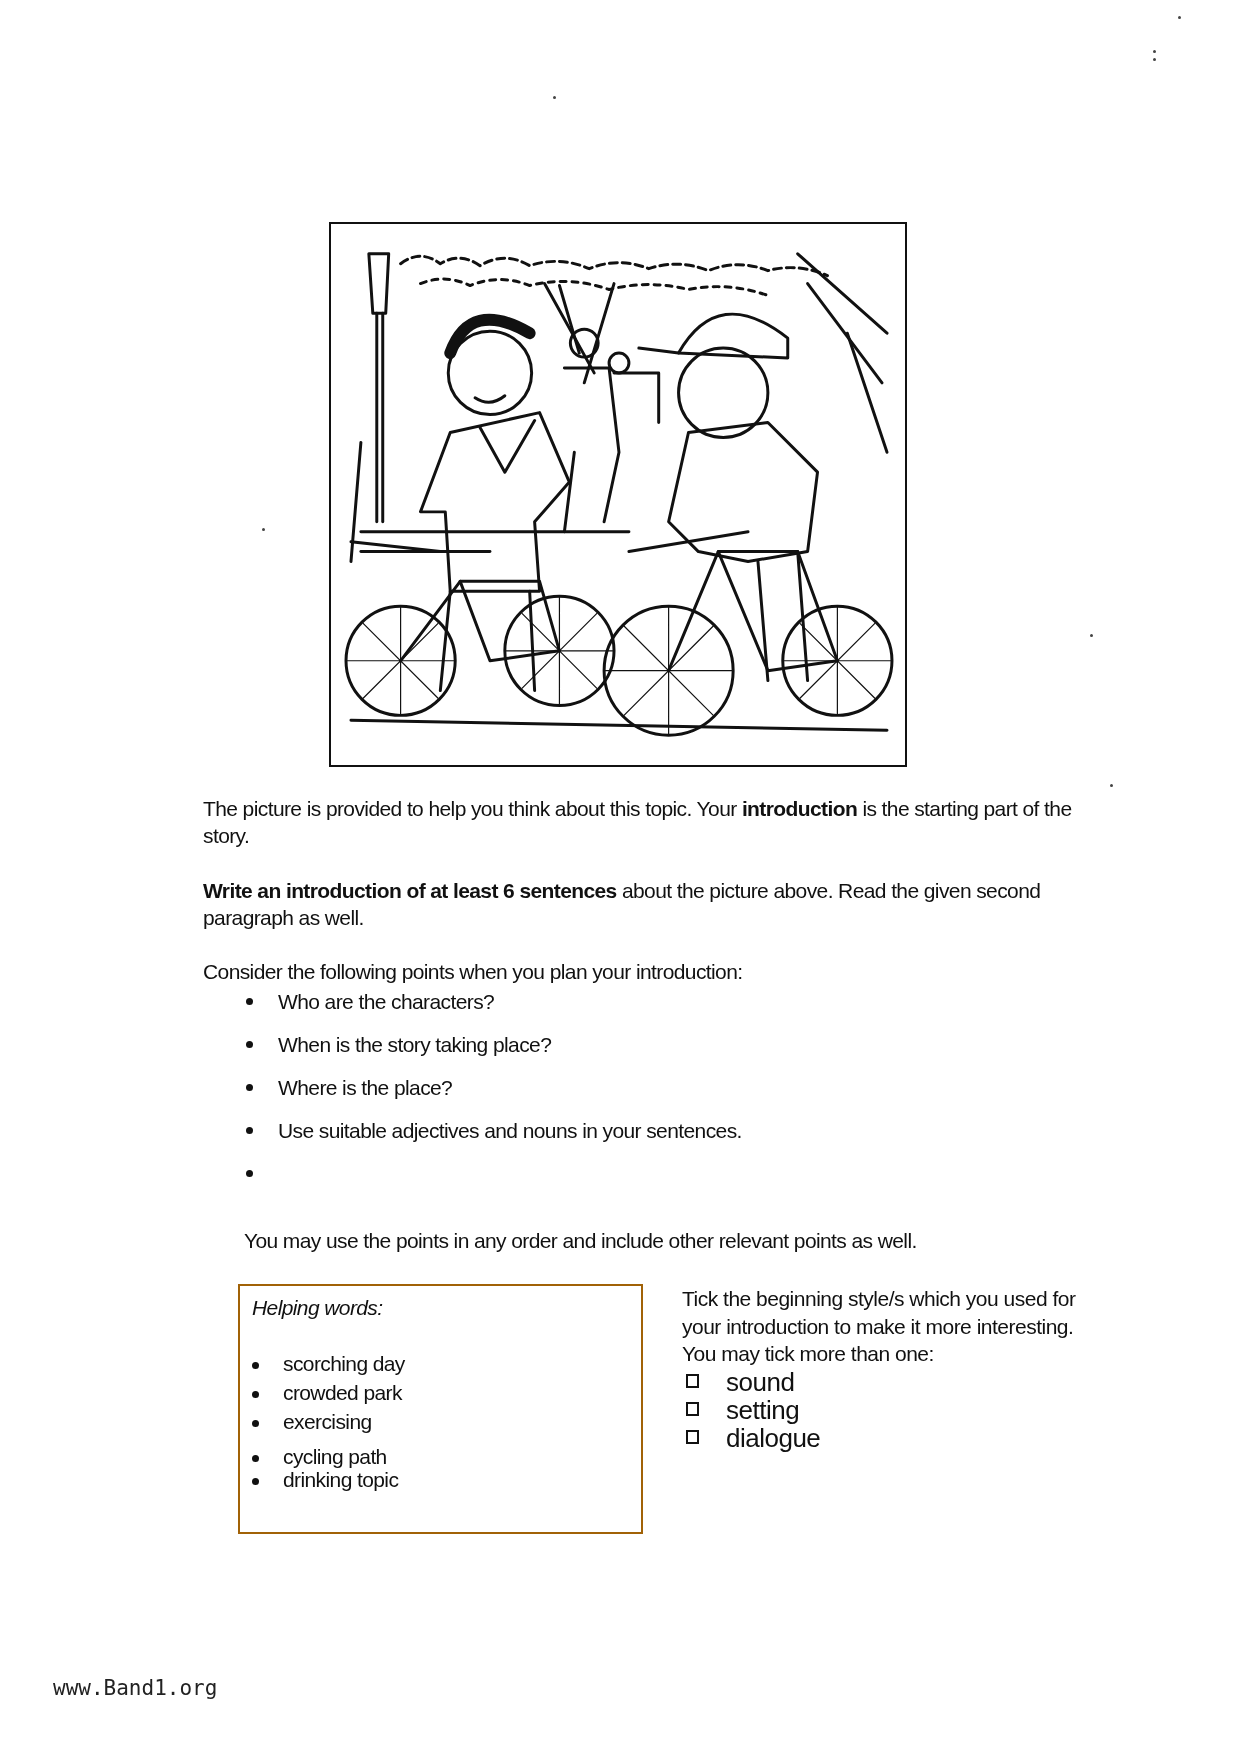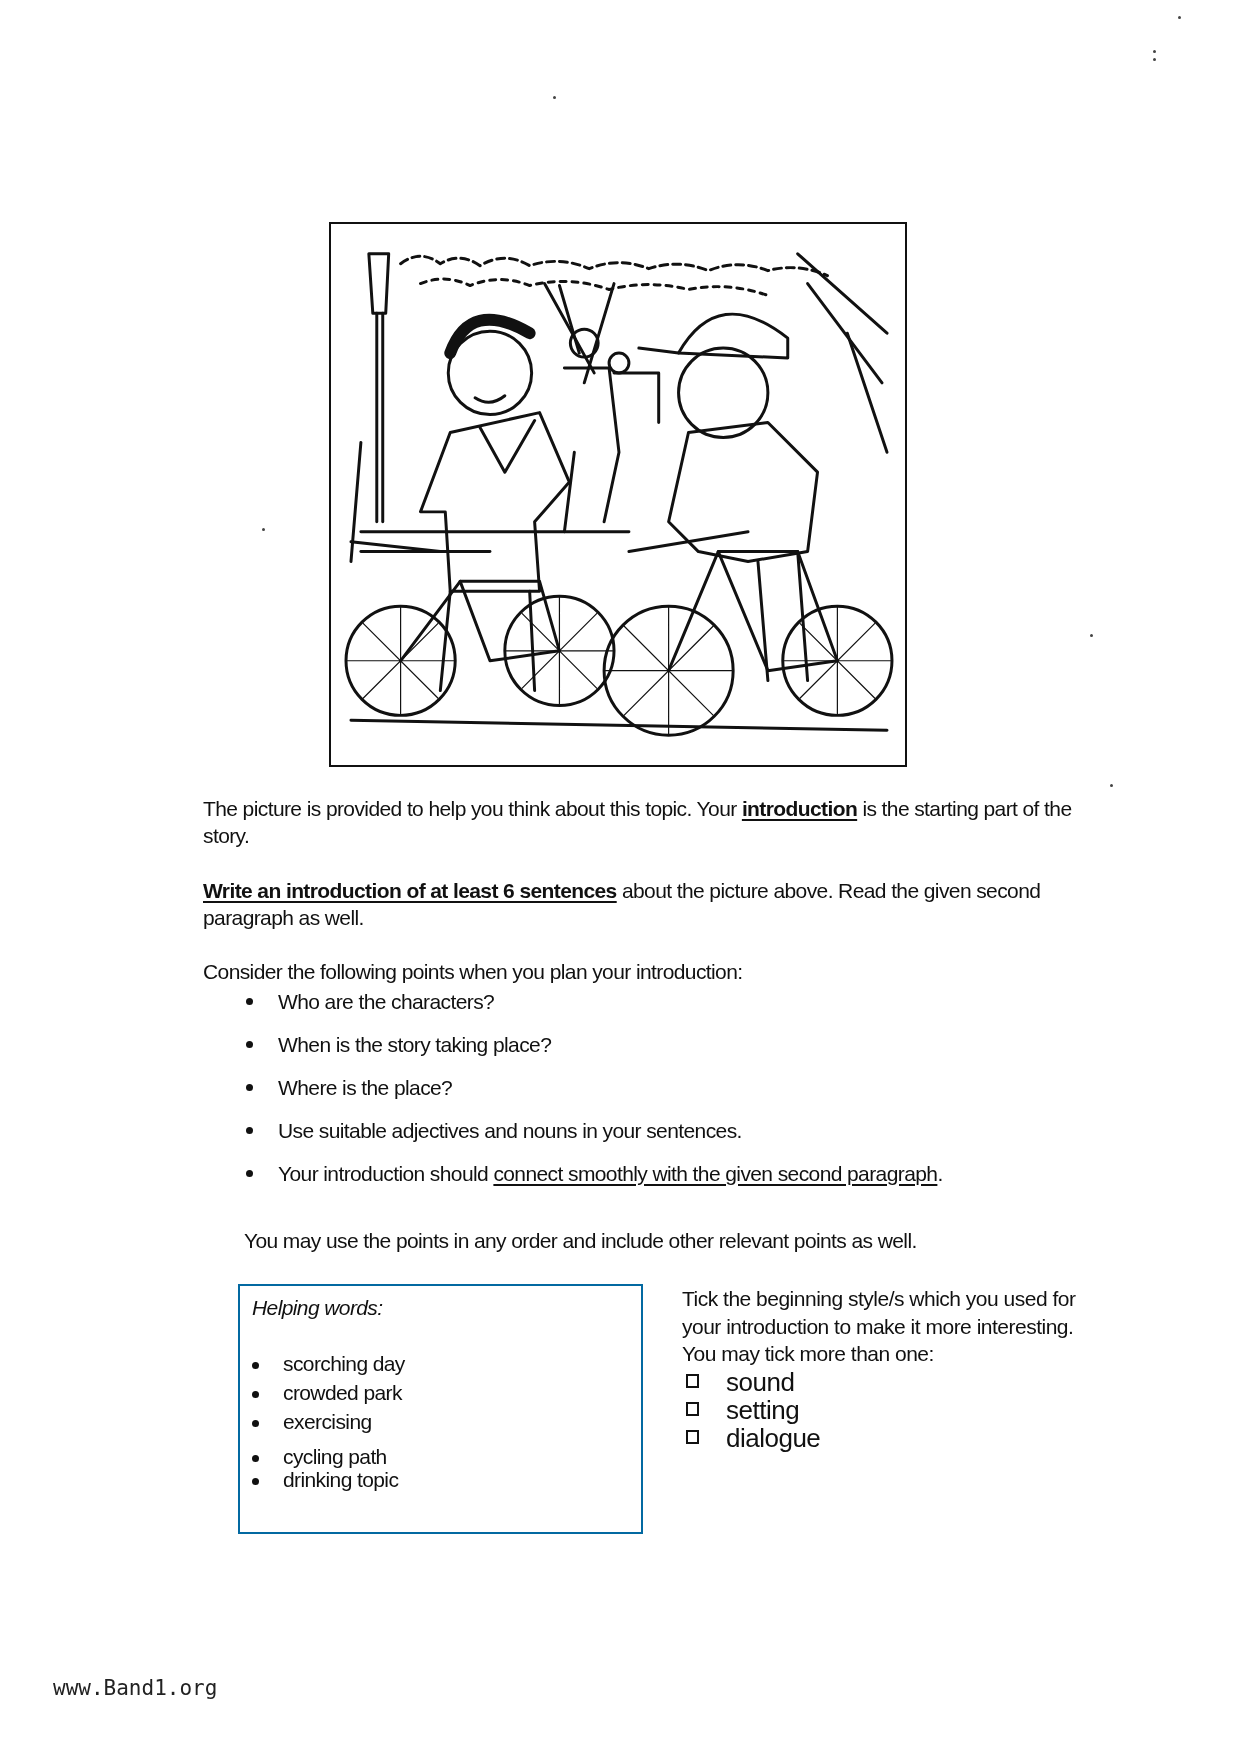--- a/index.html
+++ b/index.html
@@ -3,27 +3,27 @@
 <meta charset="utf-8">
 <style>
   html, body { margin: 0; padding: 0; background: #ffffff; }
   body { width: 1239px; height: 1754px; position: relative; overflow: hidden;
          font-family: "Liberation Sans", sans-serif; color: #111; }
   .abs { position: absolute; }
   .picture-frame { left: 329px; top: 222px; width: 578px; height: 545px;
                    border: 2px solid #111; box-sizing: border-box; background: #fff; }
   .picture-frame svg { width: 100%; height: 100%; display: block; }
   .para { font-size: 21px; line-height: 27px; letter-spacing: -0.6px; }
-  .u { text-decoration: underline; text-underline-offset: 3px; }
+  .u { text-underline-offset: 3px; }
   .b { font-weight: bold; }
   .bullets { left: 240px; top: 988px; width: 880px; }
   .bullet-item { position: relative; height: 43px; font-size: 21px; line-height: 27px; letter-spacing: -0.6px; }
   .bullet-dot { position: absolute; left: 6px; top: 10px; width: 7px; height: 7px; border-radius: 50%; background: #111; }
   .bullet-text { position: absolute; left: 38px; top: 0; white-space: nowrap; }
-  .helping-box { left: 238px; top: 1284px; width: 405px; height: 250px; border: 2px solid #0369a1; box-sizing: border-box; }
+  .helping-box { left: 238px; top: 1284px; width: 405px; height: 250px; border: 2px solid #a16207; box-sizing: border-box; }
   .helping-title { position: absolute; left: 12px; top: 10px; font-size: 21px; font-style: italic; letter-spacing: -0.6px; }
   .hw-item { position: absolute; left: 12px; font-size: 21px; letter-spacing: -0.6px; white-space: nowrap; }
   .hw-dot { display: inline-block; width: 7px; height: 7px; border-radius: 50%; background: #111; margin-right: 24px; vertical-align: middle; }
   .tick-panel { left: 682px; top: 1285px; width: 400px; }
   .tick-intro { font-size: 21px; line-height: 27.5px; letter-spacing: -0.5px; }
   .tick-item { position: relative; height: 28px; font-size: 26px; line-height: 28px; letter-spacing: -0.5px; white-space: nowrap; }
   .checkbox { position: absolute; left: 4px; top: 6px; width: 13px; height: 14px; border: 2px solid #111; box-sizing: border-box; background: #fff; }
   .tick-label { position: absolute; left: 44px; top: 0; }
   .blank-line { display: inline-block; width: 190px; border-bottom: 2px solid #111; margin-left: 6px; height: 20px; vertical-align: baseline; }
   .footer { left: 53px; top: 1676px; font-family: "DejaVu Sans Mono", monospace; font-size: 21px; color: #222; }
@@ -130,21 +130,20 @@
   <div class="bullet-item">
     <span class="bullet-dot"></span>
     <span class="bullet-text">Where is the place?</span>
   </div>
   <div class="bullet-item">
     <span class="bullet-dot"></span>
     <span class="bullet-text">Use suitable adjectives and nouns in your sentences.</span>
   </div>
   <div class="bullet-item">
     <span class="bullet-dot"></span>
-    <span class="bullet-text"><span>Your introduction should </span><span class="u">connect smoothly with the given second paragraph</span><span>.</span></span>
   </div>
 </div>
 
 <div class="abs para" style="left:244px; top:1227px; width:860px;">You may use the points in any order and include other relevant points as well.</div>
 
 <div class="abs helping-box">
   <div class="helping-title">Helping words:</div>
   <div class="hw-item" style="top:66px;"><span class="hw-dot"></span><span>scorching day</span></div>
   <div class="hw-item" style="top:95px;"><span class="hw-dot"></span><span>crowded park</span></div>
   <div class="hw-item" style="top:124px;"><span class="hw-dot"></span><span>exercising</span></div>

